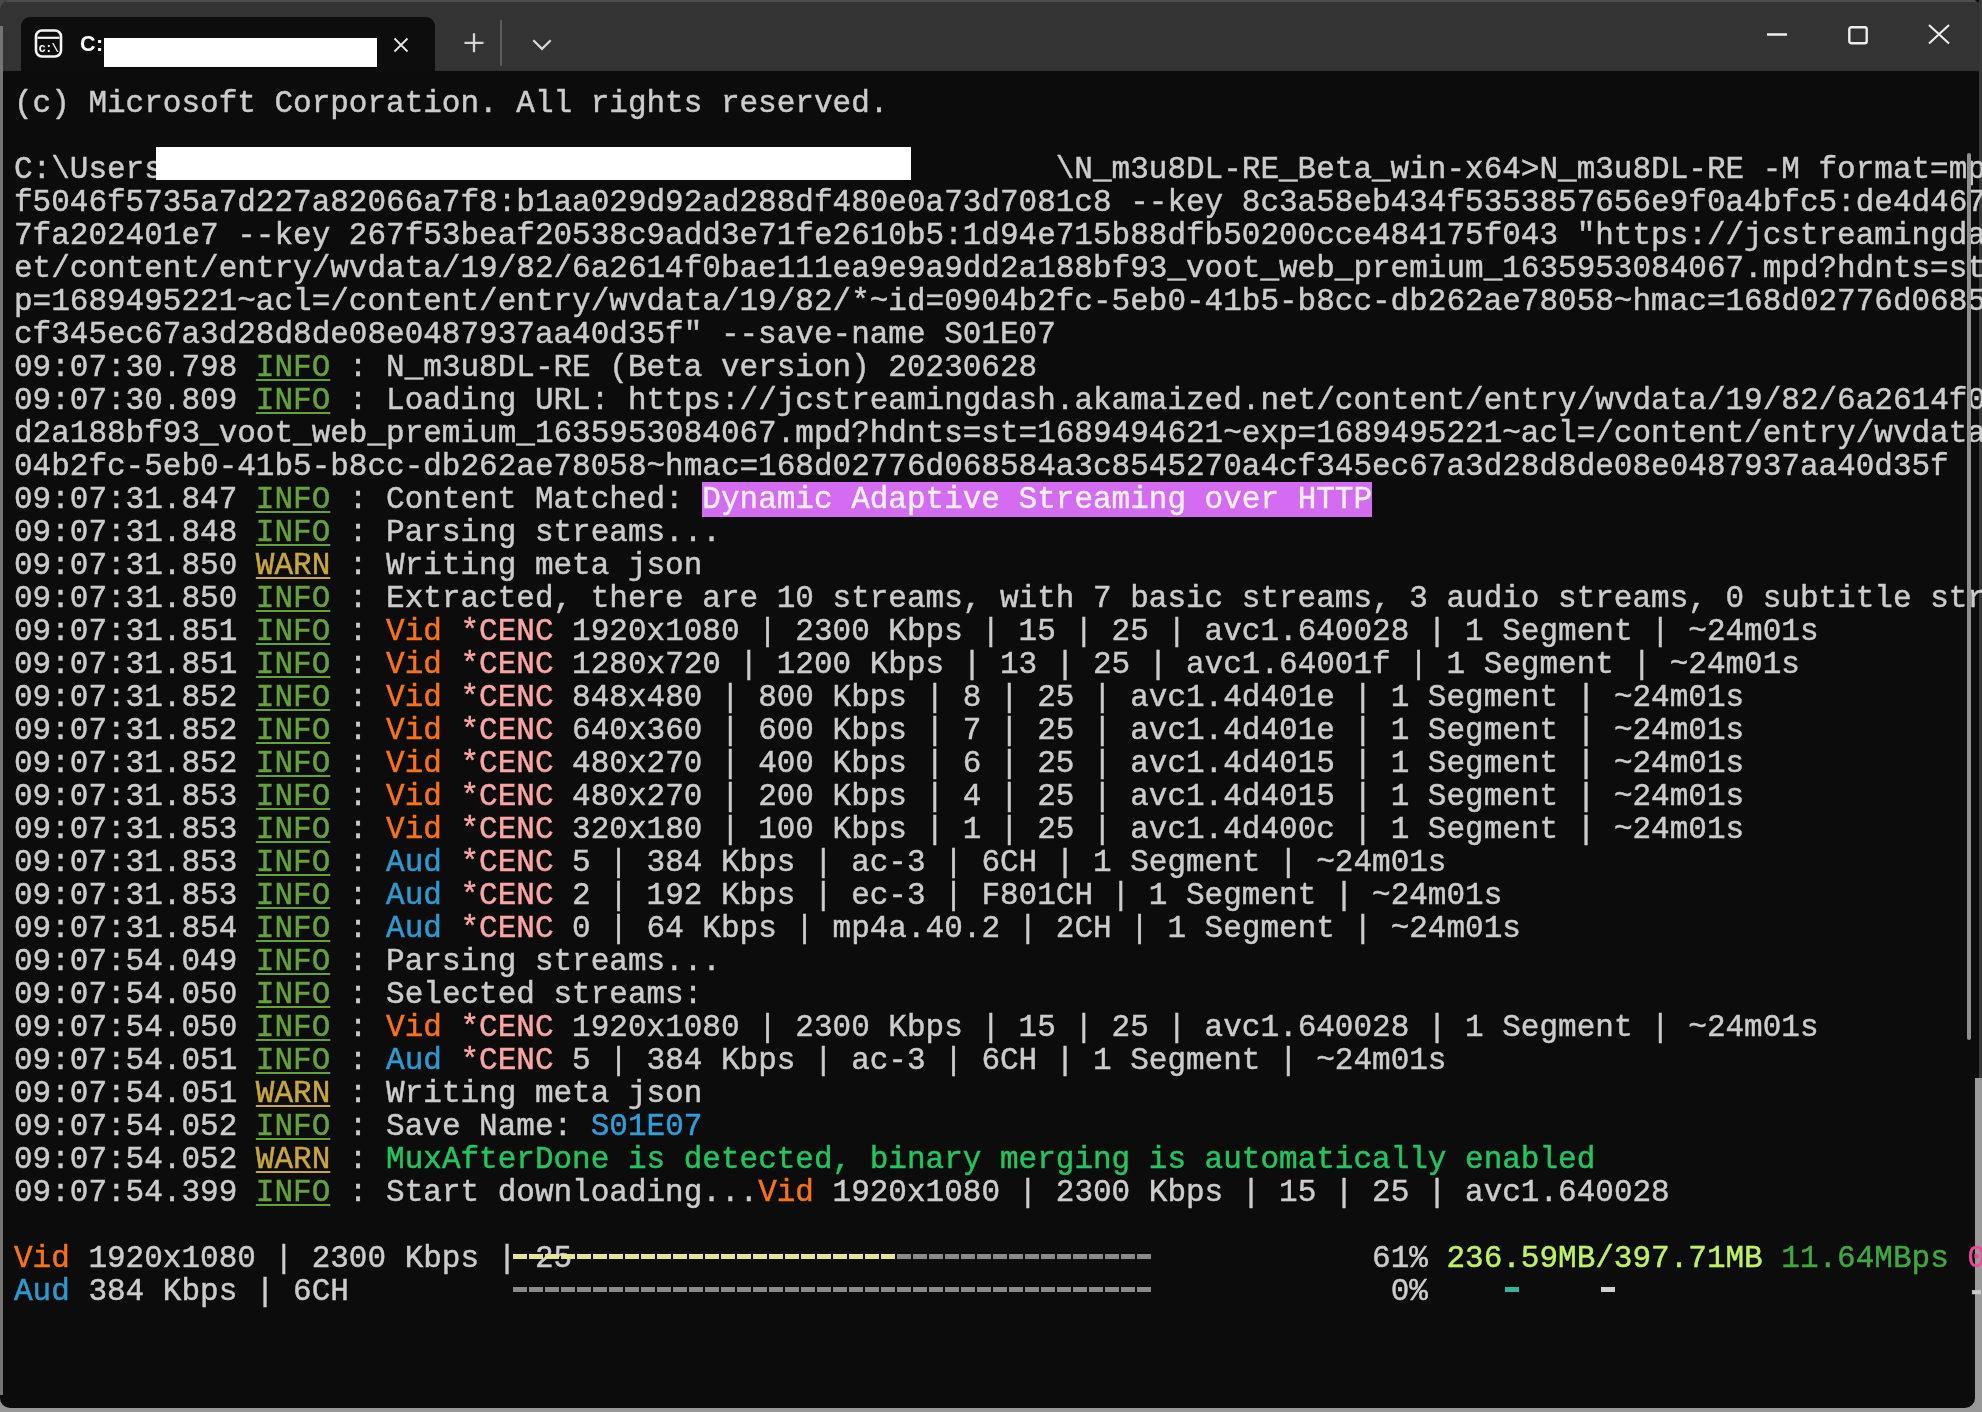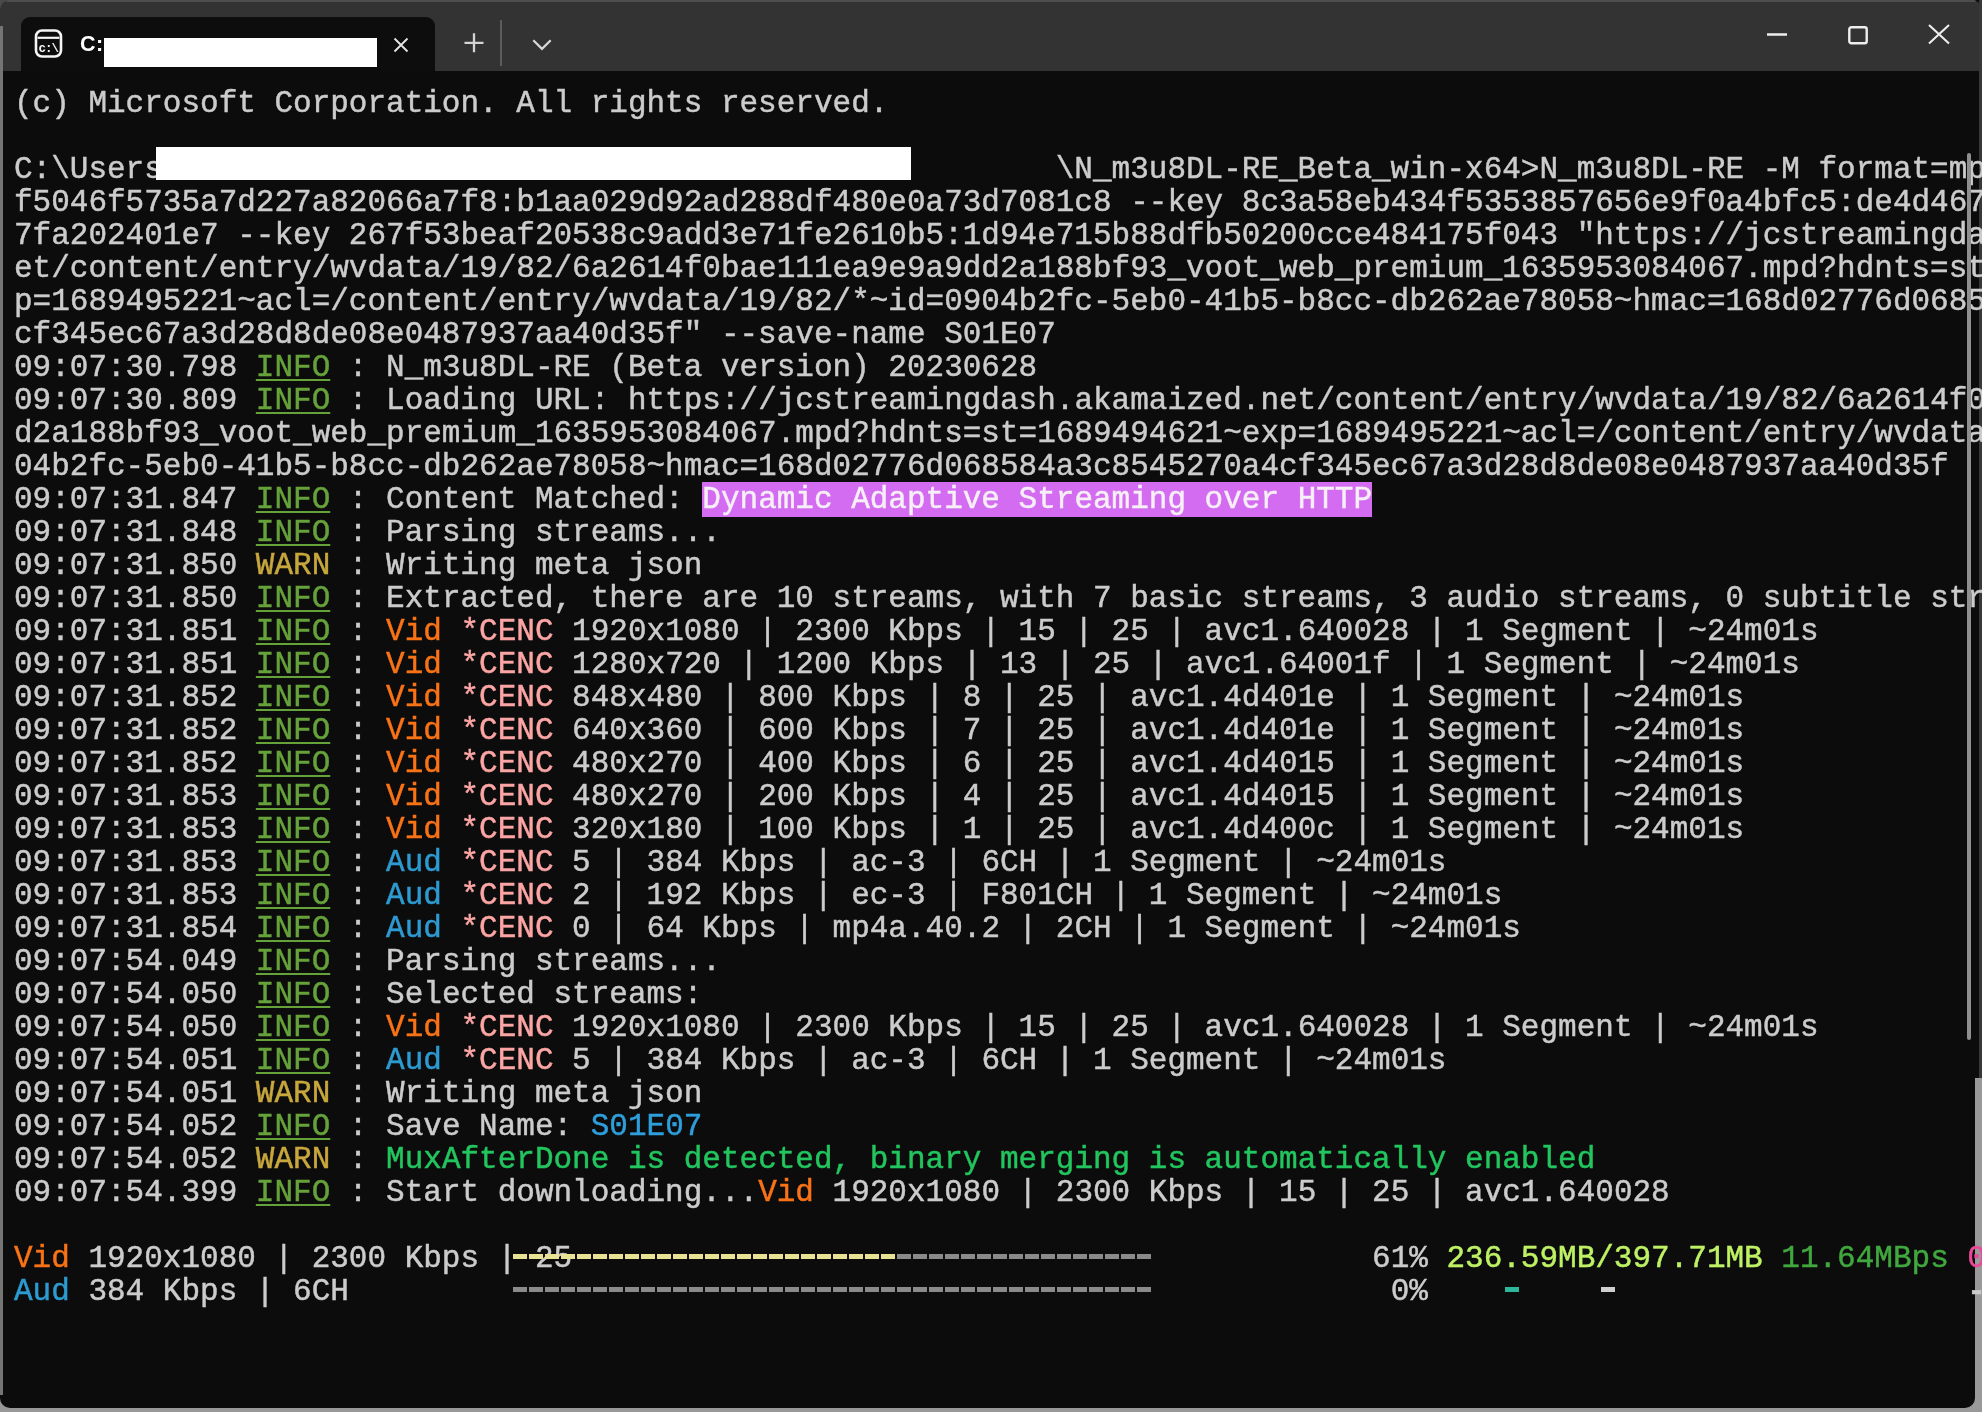--- a/index.html
+++ b/index.html
@@ -13,21 +13,21 @@
 #lborder{position:absolute;z-index:2;left:0;top:26px;width:3px;height:1369px;background:#757575}
 #bstrip{position:absolute;left:0;top:1396px;width:1982px;height:16px;background:#989898;z-index:0}
 #bstrip2{position:absolute;left:0;top:1409px;width:1982px;height:3px;background:#989898;z-index:6}
 #rstrip{position:absolute;left:1973px;top:1078px;width:9px;height:334px;background:#9a9a9a;z-index:0}
 #redge{position:absolute;left:1979px;top:0px;width:3px;height:1078px;background:#383838;z-index:0}
 #thumb{position:absolute;z-index:5;left:1967px;top:153px;width:4px;height:887px;background:#8f8f8f;border-radius:2px}
 #redact2{position:absolute;z-index:2;left:156px;top:147px;width:755px;height:33px;background:#ffffff}
 pre{position:absolute;z-index:2;left:14px;top:87px;font-family:"Liberation Mono",monospace;font-size:31px;line-height:33px;color:#cccccc;letter-spacing:0px;-webkit-text-stroke:0.45px currentColor}
 i{font-style:normal}
 .g{color:#66a23a;text-decoration:underline;text-decoration-thickness:2px;text-underline-offset:3px}
-.w{color:#c8a73c;text-decoration-thickness:2px;text-underline-offset:3px}
+.w{color:#c8a73c;text-decoration:underline;text-decoration-thickness:2px;text-underline-offset:3px}
 .c{color:#f97316}
 .b{color:#2d9ad1}
 .r{color:#fca5a5}
 .h{background:#d46cf1;color:#f6eff6}
 .o{color:#22c55e;text-decoration:none}
 .t{color:#bef264}
 .s{color:#40a83e}
 .u{color:#ec4899}
 .u2{color:#2e9fdb}
 .p{color:#ded898}

